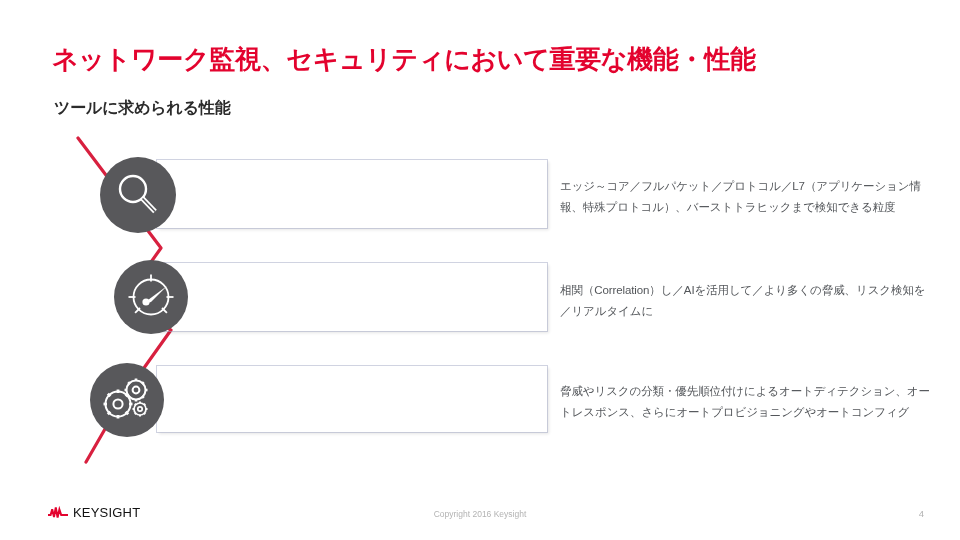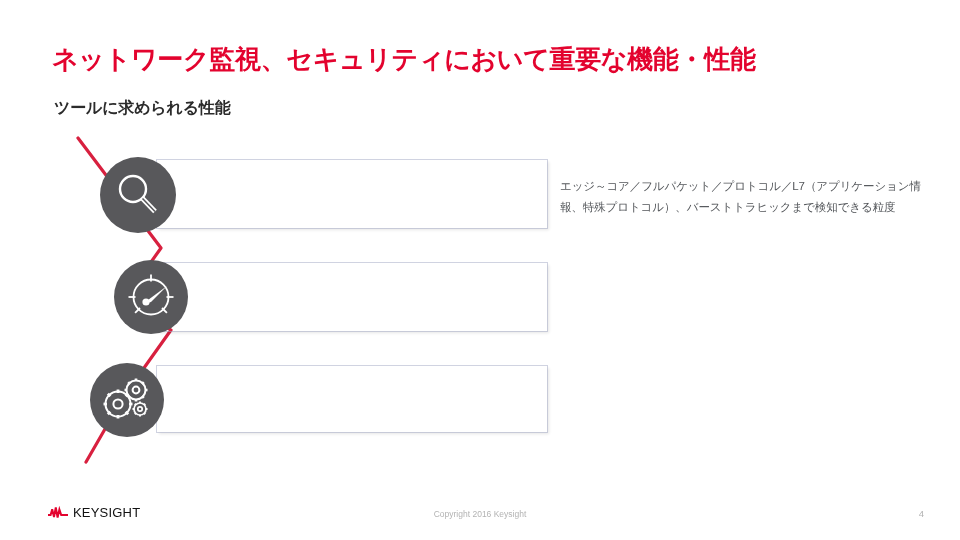--- a/index.html
+++ b/index.html
@@ -176,20 +176,21 @@
         <line x1="27" y1="4.5" x2="27" y2="11.5" stroke="#ffffff" stroke-width="1.8"></line>
         <line x1="4.5" y1="27" x2="11.5" y2="27" stroke="#ffffff" stroke-width="1.8"></line>
         <line x1="42.5" y1="27" x2="49.5" y2="27" stroke="#ffffff" stroke-width="1.8"></line>
         <line x1="11.1" y1="42.9" x2="16.0" y2="38.0" stroke="#ffffff" stroke-width="1.8"></line>
         <line x1="42.9" y1="42.9" x2="38.0" y2="38.0" stroke="#ffffff" stroke-width="1.8"></line>
         <polygon points="20,34 24,30 43,16 27,32" fill="#ffffff"></polygon>
         <circle cx="22" cy="32" r="3.6" fill="#ffffff"></circle>
       </svg>
     </div>
     <div class="bar-label" style="left:186px; top:284px;">高度かつ迅速な検知・解析</div>
+    <div class="desc" style="left:544px; top:280px;">相関（Correlation）し／AIを活用して／より多くの脅威、リスク検知を／リアルタイムに</div>
 
     <div class="row" style="left:141px; top:366px; width:390px;">
       <div class="bar" style="width:390px; height:66px;"></div>
     </div>
     <div class="circle" style="left:74px; top:363px; width:74px; height:74px;">
       <svg width="56" height="54" viewBox="0 0 56 54">
         <g fill="none" stroke="#ffffff" stroke-width="2">
           <circle cx="19" cy="31" r="12.5"></circle>
           <circle cx="19" cy="31" r="4.6"></circle>
         </g>
@@ -227,20 +228,21 @@
           <line x1="33.5" y1="36" x2="35" y2="36"></line>
           <line x1="47" y1="36" x2="48.5" y2="36"></line>
           <line x1="35.8" y1="30.8" x2="36.8" y2="31.8"></line>
           <line x1="45.2" y1="40.2" x2="46.2" y2="41.2"></line>
           <line x1="46.2" y1="30.8" x2="45.2" y2="31.8"></line>
           <line x1="36.8" y1="40.2" x2="35.8" y2="41.2"></line>
         </g>
       </svg>
     </div>
     <div class="bar-label" style="left:167px; top:387px;">自動化</div>
+    <div class="desc" style="left:544px; top:381px;">脅威やリスクの分類・優先順位付けによるオートディテクション、オートレスポンス、さらにオートプロビジョニングやオートコンフィグ</div>
 
   </div>
 
   <div class="footer-logo">
     <svg width="20" height="14" viewBox="0 0 20 14">
       <polyline points="0,9 2.6,9 4.2,3.2 6,11 7.8,1.5 9.6,11.5 11.4,3.5 13.2,9 20,9" fill="none" stroke="#e3032e" stroke-width="2" stroke-linejoin="miter"></polyline>
     </svg>
     <span class="logo-text">KEYSIGHT</span>
   </div>
   <div class="copyright">Copyright 2016 Keysight</div>

